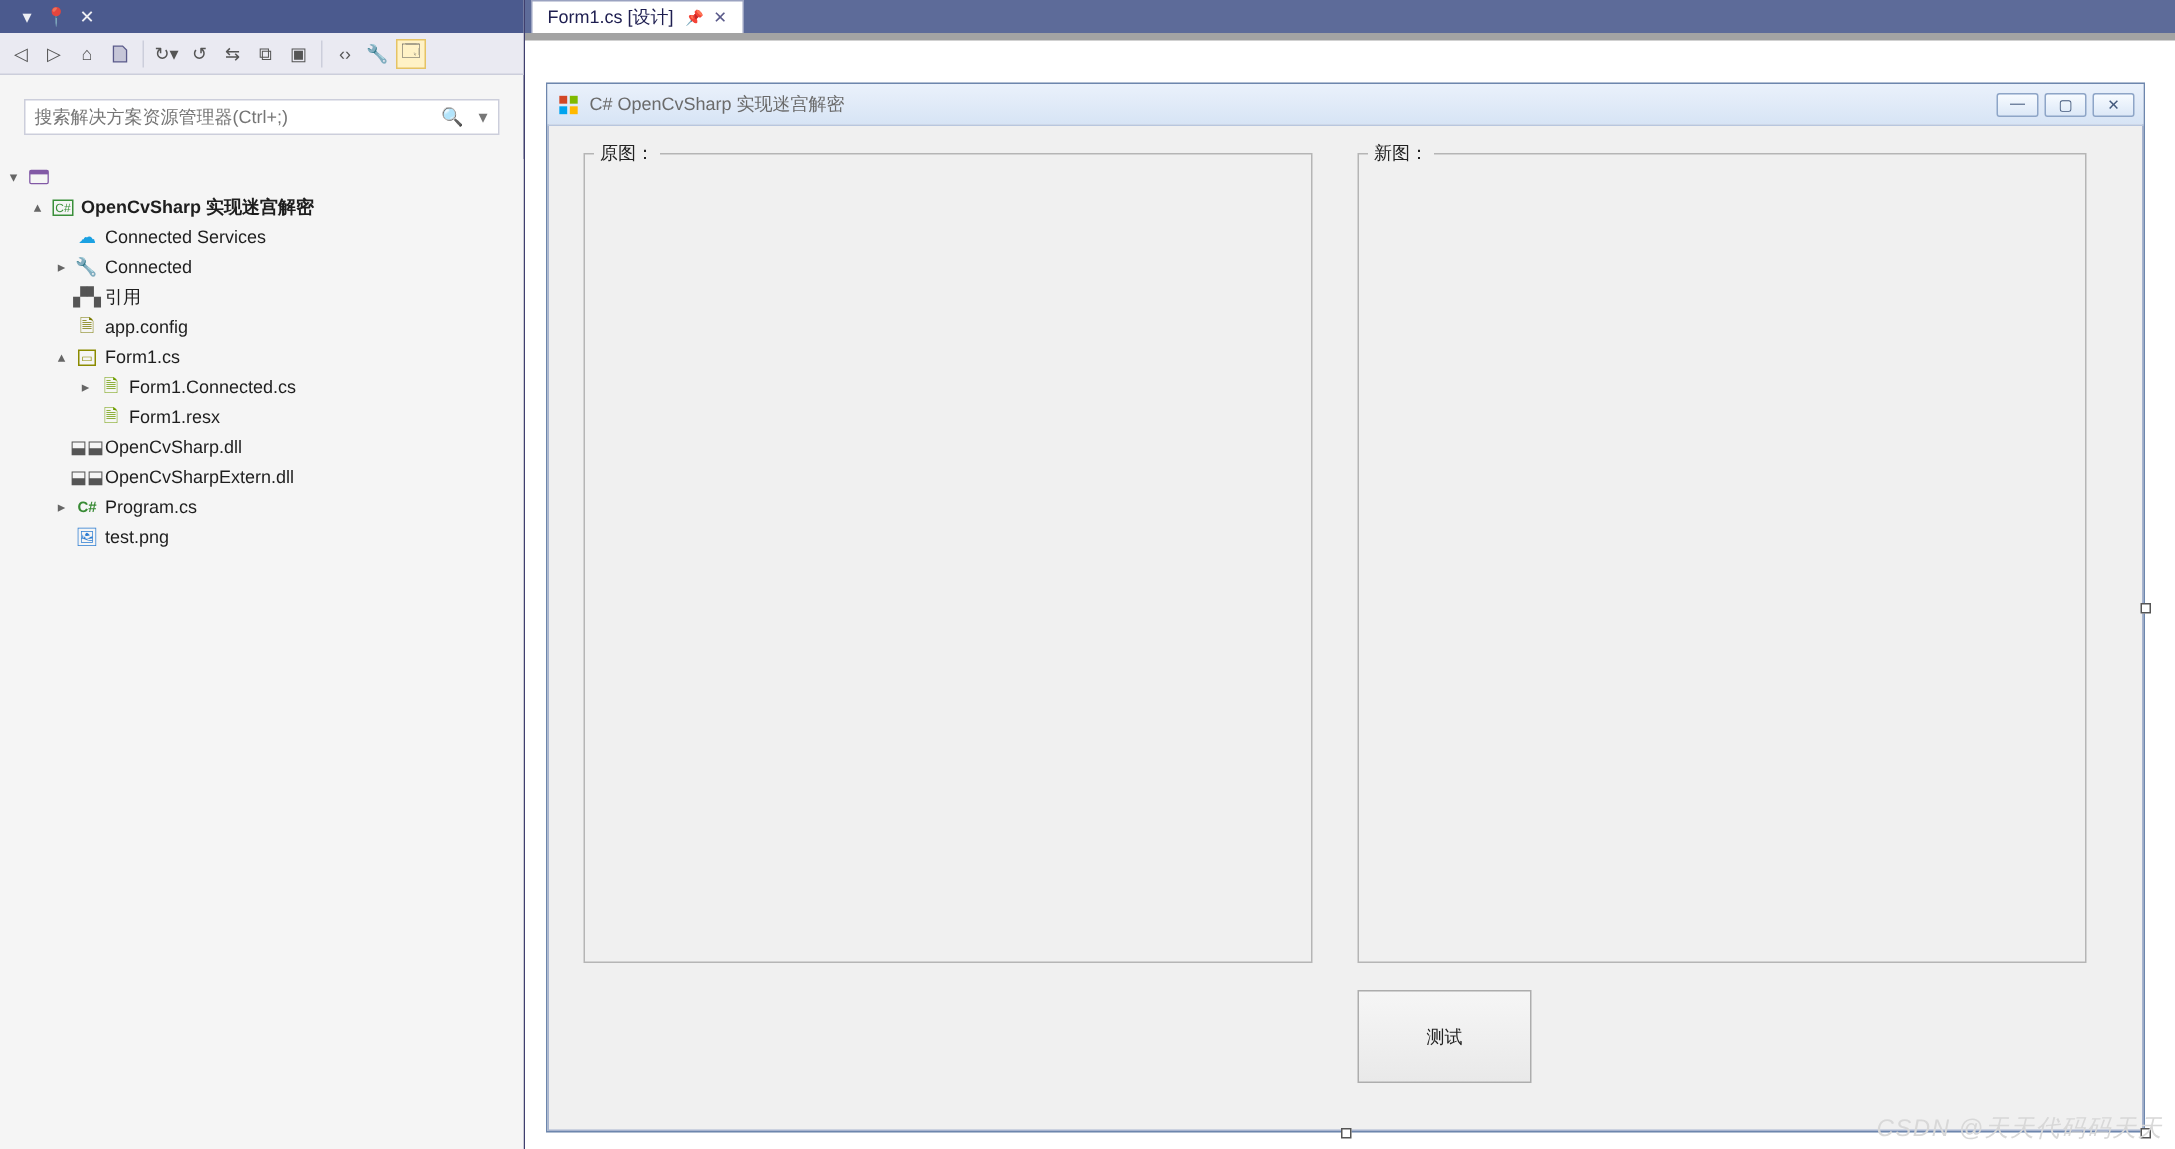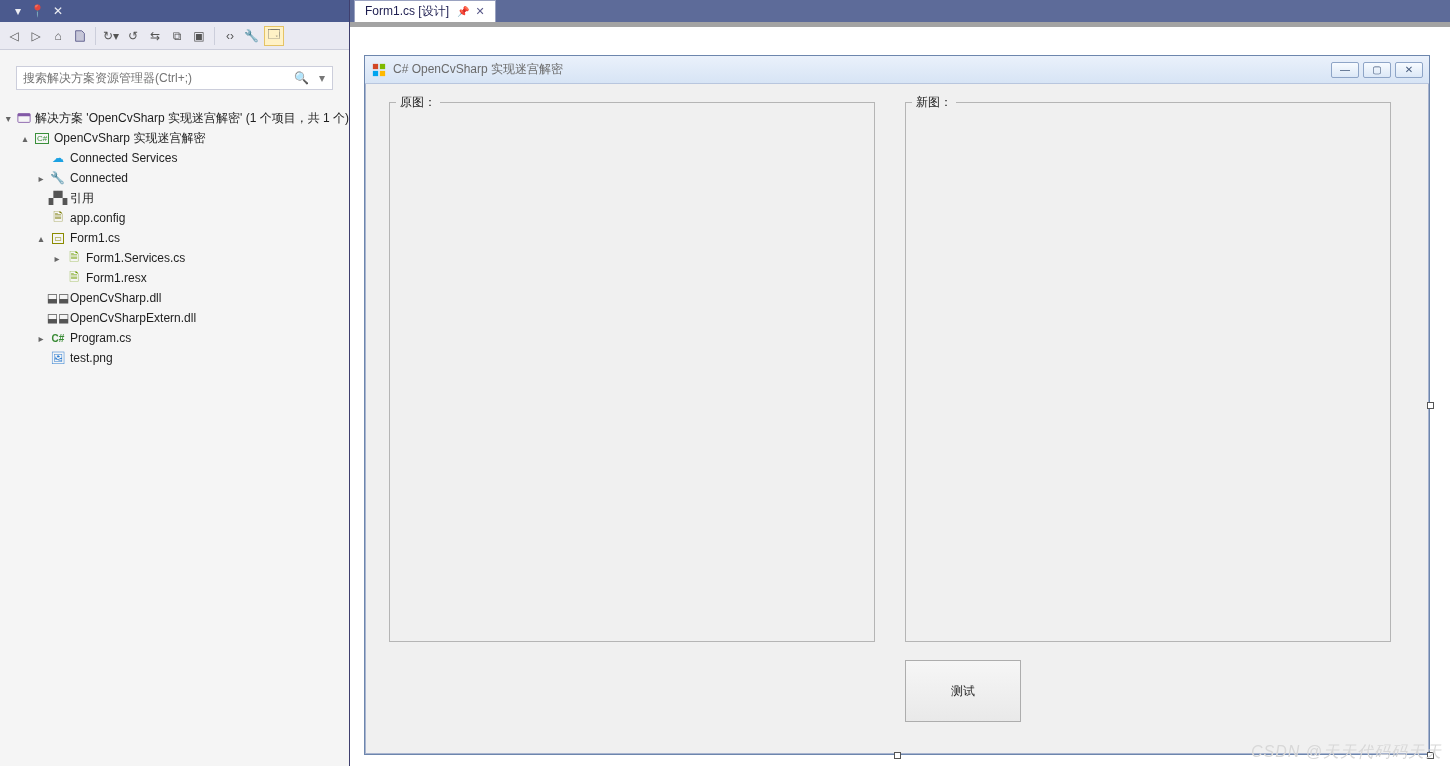--- a/index.html
+++ b/index.html
@@ -18,21 +18,21 @@
   .se-toolbar .sep { width:1px; height:18px; background:#cccedb; margin:0 3px; }
   .se-search { height:24px; display:flex; align-items:center; border:1px solid #cccedb; background:#fff; margin:16px; }
   .se-search input { flex:1; border:none; outline:none; padding:0 6px; font-size:12px; color:#999; background:transparent; }
   .se-search .sicon { width:20px; color:#777; text-align:center; }
 
   .tree { flex:1; background:#f5f5f5; overflow:auto; padding-top:2px; color:#1e1e1e; }
   .node { display:flex; align-items:center; height:20px; white-space:nowrap; }
   .exp { width:14px; text-align:center; color:#666; font-size:10px; user-select:none; }
   .exp.none { visibility:hidden; }
   .nicon { width:16px; height:16px; margin:0 4px 0 2px; display:flex;align-items:center;justify-content:center; }
-  .node.bold > .label { font-weight:normal; }
+  .node.bold > .label { font-weight:bold; }
 
   
   .ic-sln   { color:#8259a6; }
   .ic-proj  { color:#3a8f3a; border:1px solid #3a8f3a; font-size:8px; padding:0 1px; }
   .ic-conn  { color:#1ba1e2; }
   .ic-prop  { color:#555; }
   .ic-ref   { color:#555; }
   .ic-cfg   { color:#7a7a00; }
   .ic-form  { color:#8b8b00; border:1px solid #8b8b00; padding:0 1px; font-size:8px; }
   .ic-cs    { color:#6f9e00; }
@@ -114,21 +114,20 @@
 
     <div class="tree">
       <div class="node" style="padding-left:2px">
         <span class="exp">▾</span>
         <span class="nicon ic-sln">
           <svg width="14" height="14" viewBox="0 0 16 16">
               <rect x="1" y="3" width="14" height="10" rx="1" fill="none" stroke="#8259a6"></rect>
               <rect x="1" y="3" width="14" height="3" fill="#8259a6"></rect>
             </svg>
         </span>
-        <span class="label">解决方案 'OpenCvSharp 实现迷宫解密' (1 个项目，共 1 个)</span>
       </div>
 
       <div class="node bold" style="padding-left:18px">
         <span class="exp">▴</span>
         <span class="nicon">
             <span class="ic-proj">C#</span>
           </span>
         <span class="label">OpenCvSharp 实现迷宫解密</span>
       </div>
 
@@ -155,21 +154,21 @@
       <div class="node" style="padding-left:34px">
         <span class="exp">▴</span>
         <span class="nicon">
             <span class="ic-form">▭</span>
           </span>
         <span class="label">Form1.cs</span>
       </div>
       <div class="node" style="padding-left:50px">
         <span class="exp">▸</span>
         <span class="nicon ic-cs">🗎</span>
-        <span class="label">Form1.Services.cs</span>
+        <span class="label">Form1.Connected.cs</span>
       </div>
       <div class="node" style="padding-left:50px">
         <span class="exp none">▸</span>
         <span class="nicon ic-cs">🗎</span>
         <span class="label">Form1.resx</span>
       </div>
       <div class="node" style="padding-left:34px">
         <span class="exp none">▸</span>
         <span class="nicon ic-dll">⬓⬓</span>
         <span class="label">OpenCvSharp.dll</span>

